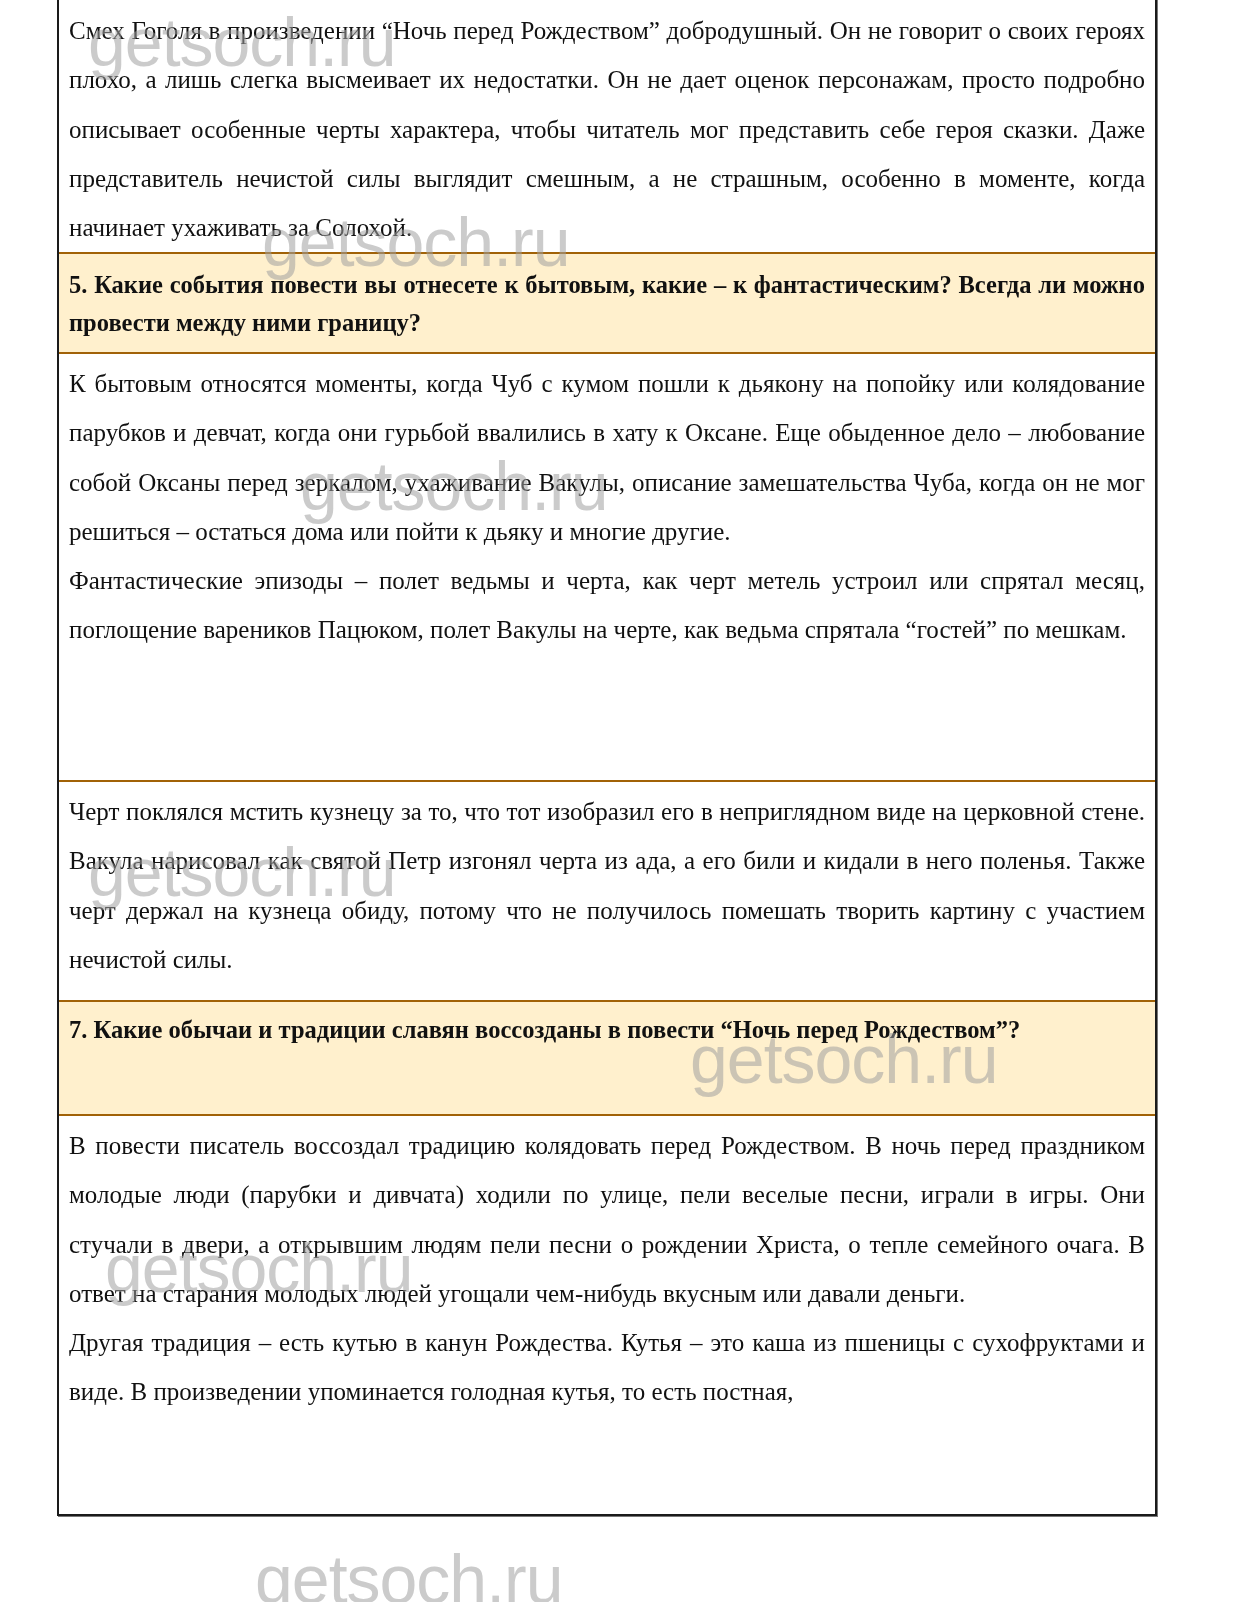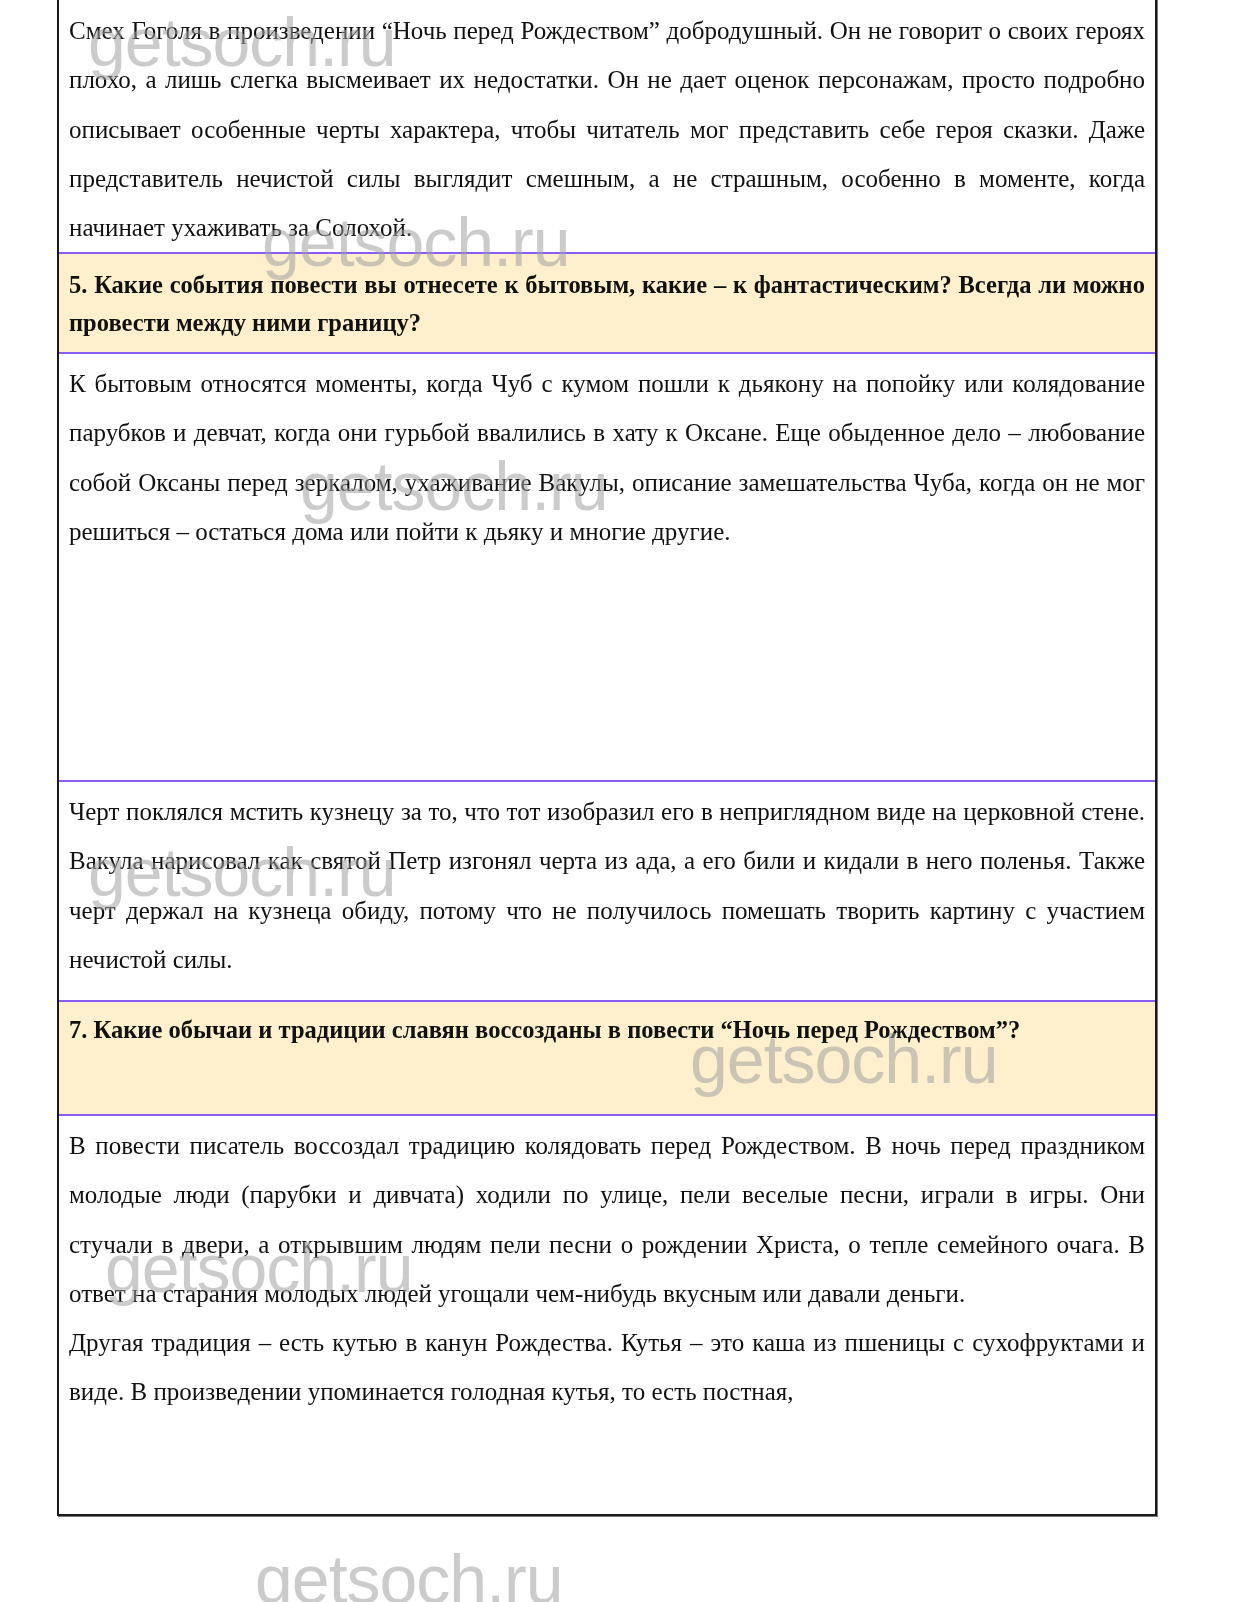--- a/index.html
+++ b/index.html
@@ -4,21 +4,21 @@
 <style>
   html, body { margin: 0; padding: 0; background: #ffffff; }
   body { width: 1242px; height: 1602px; position: relative; overflow: hidden; }
   .page {
     position: absolute; left: 57px; top: -2px; width: 1096px;
     border: 2px solid #1a1a1a; border-top: 2px solid #1a1a1a;
     background: #fff;
     box-shadow: 1px 1px 0 #777;
   }
   .cell {
-    border-top: 2px solid #8b5cf6;
+    border-top: 2px solid #a16207;
     padding: 0 10px 0 10px;
     font-family: "Liberation Serif", "DejaVu Serif", serif;
     color: #111;
   }
   .cell.first { border-top: none; border-radius: 19px; }
   .answer { font-size: 25px; line-height: 49.3px; text-align: justify; text-align-last: left; }
   .answer p { margin: 0; }
   .question { background: #fff0cd; font-weight: bold; font-size: 24.5px; line-height: 38px; text-align: justify; }
   .question p { margin: 0; }
   .a0 { padding-top: 6px; padding-bottom: 12px; height: 252px; box-sizing: border-box; }
@@ -39,20 +39,21 @@
 
 <div class="page">
   <div class="cell answer first a0">
     <p>Смех Гоголя в произведении “Ночь перед Рождеством” добродушный. Он не говорит о своих героях плохо, а лишь слегка высмеивает их недостатки. Он не дает оценок персонажам, просто подробно описывает особенные черты характера, чтобы читатель мог представить себе героя сказки. Даже представитель нечистой силы выглядит смешным, а не страшным, особенно в моменте, когда начинает ухаживать за Солохой.</p>
   </div>
   <div class="cell question q5" style="background: rgb(255, 240, 205);">
     <p>5. Какие события повести вы отнесете к бытовым, какие – к фантастическим? Всегда ли можно провести между ними границу?</p>
   </div>
   <div class="cell answer a5">
     <p>К бытовым относятся моменты, когда Чуб с кумом пошли к дьякону на попойку или колядование парубков и девчат, когда они гурьбой ввалились в хату к Оксане. Еще обыденное дело – любование собой Оксаны перед зеркалом, ухаживание Вакулы, описание замешательства Чуба, когда он не мог решиться – остаться дома или пойти к дьяку и многие другие.</p>
+    <p>Фантастические эпизоды – полет ведьмы и черта, как черт метель устроил или спрятал месяц, поглощение вареников Пацюком, полет Вакулы на черте, как ведьма спрятала “гостей” по мешкам.</p>
   </div>
   <div class="cell answer a6">
     <p>Черт поклялся мстить кузнецу за то, что тот изобразил его в неприглядном виде на церковной стене. Вакула нарисовал как святой Петр изгонял черта из ада, а его били и кидали в него поленья. Также черт держал на кузнеца обиду, потому что не получилось помешать творить картину с участием нечистой силы.</p>
   </div>
   <div class="cell question q7" style="background: rgb(255, 240, 205);">
     <p>7. Какие обычаи и традиции славян воссозданы в повести “Ночь перед Рождеством”?</p>
   </div>
   <div class="cell answer a7">
     <p>В повести писатель воссоздал традицию колядовать перед Рождеством. В ночь перед праздником молодые люди (парубки и дивчата) ходили по улице, пели веселые песни, играли в игры. Они стучали в двери, а открывшим людям пели песни о рождении Христа, о тепле семейного очага. В ответ на старания молодых людей угощали чем-нибудь вкусным или давали деньги.</p>
     <p>Другая традиция – есть кутью в канун Рождества. Кутья – это каша из пшеницы с сухофруктами и виде. В произведении упоминается голодная кутья, то есть постная,</p>

